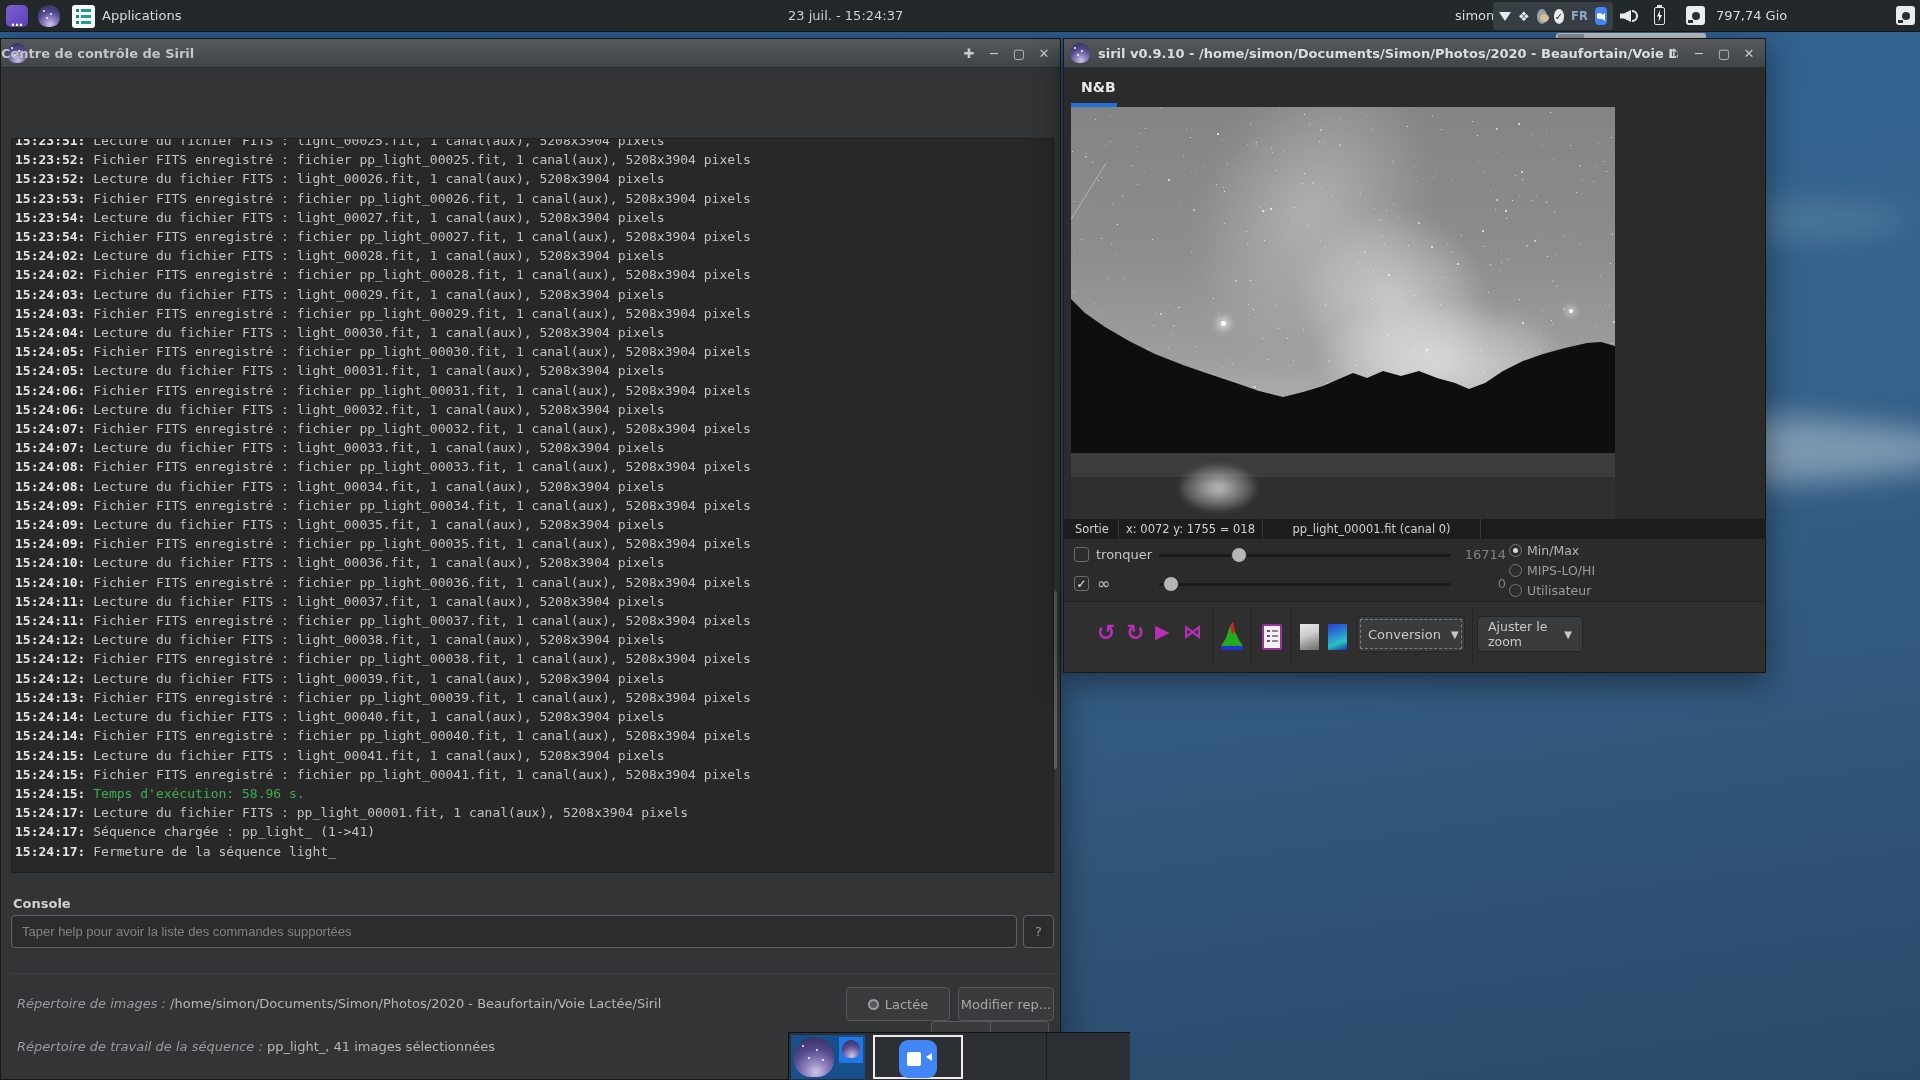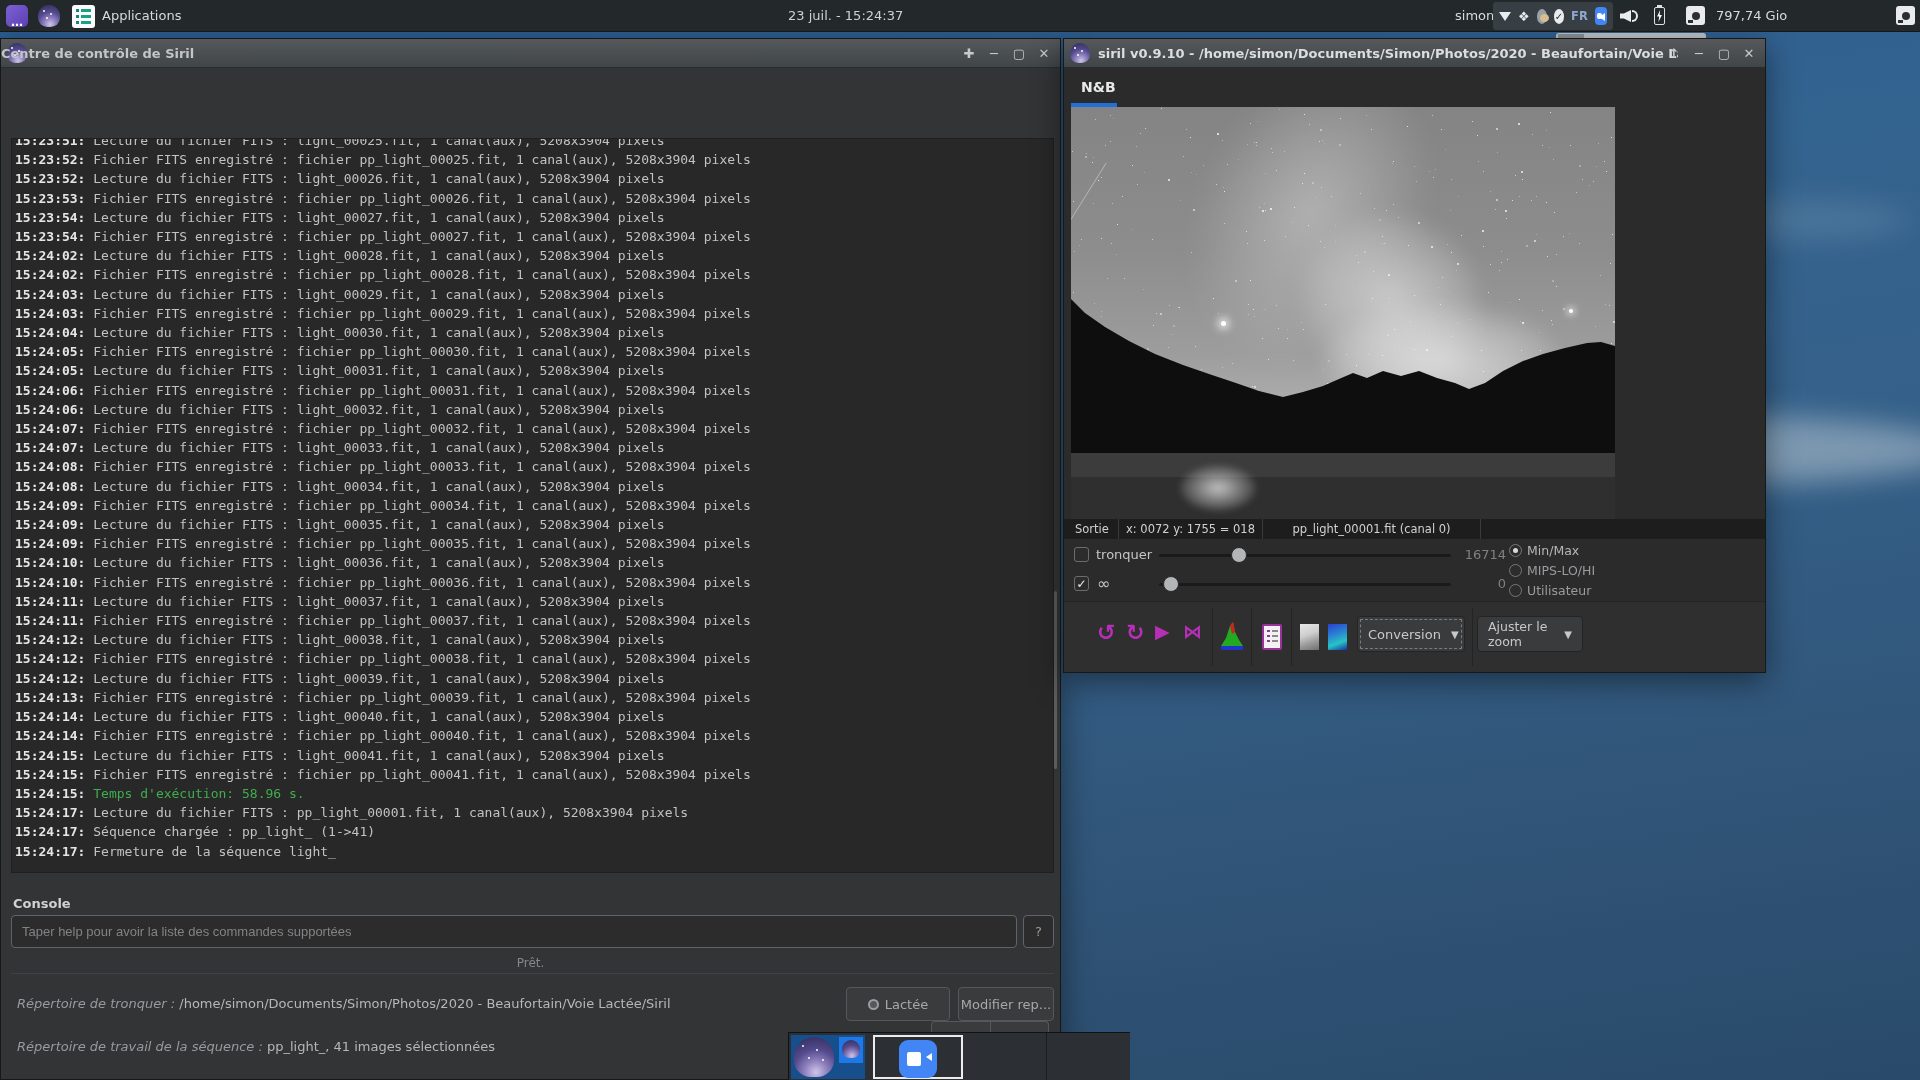--- a/index.html
+++ b/index.html
@@ -224,24 +224,23 @@
         <span class="tb-btn">✕</span>
       </div>
     </div>
     <div id="log-area">
       <div id="log-inner"><div class="log-line"><span class="log-time">15:23:51:</span><span class="log-msg"> Lecture du fichier FITS : light_00025.fit, 1 canal(aux), 5208x3904 pixels</span></div><div class="log-line"><span class="log-time">15:23:52:</span><span class="log-msg"> Fichier FITS enregistré : fichier pp_light_00025.fit, 1 canal(aux), 5208x3904 pixels</span></div><div class="log-line"><span class="log-time">15:23:52:</span><span class="log-msg"> Lecture du fichier FITS : light_00026.fit, 1 canal(aux), 5208x3904 pixels</span></div><div class="log-line"><span class="log-time">15:23:53:</span><span class="log-msg"> Fichier FITS enregistré : fichier pp_light_00026.fit, 1 canal(aux), 5208x3904 pixels</span></div><div class="log-line"><span class="log-time">15:23:54:</span><span class="log-msg"> Lecture du fichier FITS : light_00027.fit, 1 canal(aux), 5208x3904 pixels</span></div><div class="log-line"><span class="log-time">15:23:54:</span><span class="log-msg"> Fichier FITS enregistré : fichier pp_light_00027.fit, 1 canal(aux), 5208x3904 pixels</span></div><div class="log-line"><span class="log-time">15:24:02:</span><span class="log-msg"> Lecture du fichier FITS : light_00028.fit, 1 canal(aux), 5208x3904 pixels</span></div><div class="log-line"><span class="log-time">15:24:02:</span><span class="log-msg"> Fichier FITS enregistré : fichier pp_light_00028.fit, 1 canal(aux), 5208x3904 pixels</span></div><div class="log-line"><span class="log-time">15:24:03:</span><span class="log-msg"> Lecture du fichier FITS : light_00029.fit, 1 canal(aux), 5208x3904 pixels</span></div><div class="log-line"><span class="log-time">15:24:03:</span><span class="log-msg"> Fichier FITS enregistré : fichier pp_light_00029.fit, 1 canal(aux), 5208x3904 pixels</span></div><div class="log-line"><span class="log-time">15:24:04:</span><span class="log-msg"> Lecture du fichier FITS : light_00030.fit, 1 canal(aux), 5208x3904 pixels</span></div><div class="log-line"><span class="log-time">15:24:05:</span><span class="log-msg"> Fichier FITS enregistré : fichier pp_light_00030.fit, 1 canal(aux), 5208x3904 pixels</span></div><div class="log-line"><span class="log-time">15:24:05:</span><span class="log-msg"> Lecture du fichier FITS : light_00031.fit, 1 canal(aux), 5208x3904 pixels</span></div><div class="log-line"><span class="log-time">15:24:06:</span><span class="log-msg"> Fichier FITS enregistré : fichier pp_light_00031.fit, 1 canal(aux), 5208x3904 pixels</span></div><div class="log-line"><span class="log-time">15:24:06:</span><span class="log-msg"> Lecture du fichier FITS : light_00032.fit, 1 canal(aux), 5208x3904 pixels</span></div><div class="log-line"><span class="log-time">15:24:07:</span><span class="log-msg"> Fichier FITS enregistré : fichier pp_light_00032.fit, 1 canal(aux), 5208x3904 pixels</span></div><div class="log-line"><span class="log-time">15:24:07:</span><span class="log-msg"> Lecture du fichier FITS : light_00033.fit, 1 canal(aux), 5208x3904 pixels</span></div><div class="log-line"><span class="log-time">15:24:08:</span><span class="log-msg"> Fichier FITS enregistré : fichier pp_light_00033.fit, 1 canal(aux), 5208x3904 pixels</span></div><div class="log-line"><span class="log-time">15:24:08:</span><span class="log-msg"> Lecture du fichier FITS : light_00034.fit, 1 canal(aux), 5208x3904 pixels</span></div><div class="log-line"><span class="log-time">15:24:09:</span><span class="log-msg"> Fichier FITS enregistré : fichier pp_light_00034.fit, 1 canal(aux), 5208x3904 pixels</span></div><div class="log-line"><span class="log-time">15:24:09:</span><span class="log-msg"> Lecture du fichier FITS : light_00035.fit, 1 canal(aux), 5208x3904 pixels</span></div><div class="log-line"><span class="log-time">15:24:09:</span><span class="log-msg"> Fichier FITS enregistré : fichier pp_light_00035.fit, 1 canal(aux), 5208x3904 pixels</span></div><div class="log-line"><span class="log-time">15:24:10:</span><span class="log-msg"> Lecture du fichier FITS : light_00036.fit, 1 canal(aux), 5208x3904 pixels</span></div><div class="log-line"><span class="log-time">15:24:10:</span><span class="log-msg"> Fichier FITS enregistré : fichier pp_light_00036.fit, 1 canal(aux), 5208x3904 pixels</span></div><div class="log-line"><span class="log-time">15:24:11:</span><span class="log-msg"> Lecture du fichier FITS : light_00037.fit, 1 canal(aux), 5208x3904 pixels</span></div><div class="log-line"><span class="log-time">15:24:11:</span><span class="log-msg"> Fichier FITS enregistré : fichier pp_light_00037.fit, 1 canal(aux), 5208x3904 pixels</span></div><div class="log-line"><span class="log-time">15:24:12:</span><span class="log-msg"> Lecture du fichier FITS : light_00038.fit, 1 canal(aux), 5208x3904 pixels</span></div><div class="log-line"><span class="log-time">15:24:12:</span><span class="log-msg"> Fichier FITS enregistré : fichier pp_light_00038.fit, 1 canal(aux), 5208x3904 pixels</span></div><div class="log-line"><span class="log-time">15:24:12:</span><span class="log-msg"> Lecture du fichier FITS : light_00039.fit, 1 canal(aux), 5208x3904 pixels</span></div><div class="log-line"><span class="log-time">15:24:13:</span><span class="log-msg"> Fichier FITS enregistré : fichier pp_light_00039.fit, 1 canal(aux), 5208x3904 pixels</span></div><div class="log-line"><span class="log-time">15:24:14:</span><span class="log-msg"> Lecture du fichier FITS : light_00040.fit, 1 canal(aux), 5208x3904 pixels</span></div><div class="log-line"><span class="log-time">15:24:14:</span><span class="log-msg"> Fichier FITS enregistré : fichier pp_light_00040.fit, 1 canal(aux), 5208x3904 pixels</span></div><div class="log-line"><span class="log-time">15:24:15:</span><span class="log-msg"> Lecture du fichier FITS : light_00041.fit, 1 canal(aux), 5208x3904 pixels</span></div><div class="log-line"><span class="log-time">15:24:15:</span><span class="log-msg"> Fichier FITS enregistré : fichier pp_light_00041.fit, 1 canal(aux), 5208x3904 pixels</span></div><div class="log-line green"><span class="log-time">15:24:15:</span><span class="log-msg"> Temps d'exécution: 58.96 s.</span></div><div class="log-line"><span class="log-time">15:24:17:</span><span class="log-msg"> Lecture du fichier FITS : pp_light_00001.fit, 1 canal(aux), 5208x3904 pixels</span></div><div class="log-line"><span class="log-time">15:24:17:</span><span class="log-msg"> Séquence chargée : pp_light_ (1-&gt;41)</span></div><div class="log-line"><span class="log-time">15:24:17:</span><span class="log-msg"> Fermeture de la séquence light_</span></div></div>
     </div>
     <div id="log-scroll"></div>
     <div id="console-label">Console</div>
     <input id="cmd-entry" placeholder="Taper help pour avoir la liste des commandes supportées" style="">
     <div id="help-btn" class="gtk-btn" style="position:absolute;">?</div>
-    <div id="status-text">Prêt.</div>
     <div id="sep-line"></div>
     <div class="dir-row" style="top:957px;">
-      <span class="dir-label">Répertoire de tronquer :</span>
+      <span class="dir-label">Répertoire de images :</span>
       <span>/home/simon/Documents/Simon/Photos/2020 - Beaufortain/Voie Lactée/Siril</span>
     </div>
     <div class="gtk-btn" style="left:845px;top:948px;width:104px;">
       <span class="rec-dot"></span>
       <span>Lactée</span>
     </div>
     <div class="gtk-btn" style="left:957px;top:948px;width:96px;">
       <span>Modifier rep...</span>
     </div>
     <div id="hidden-btn-group"></div>

